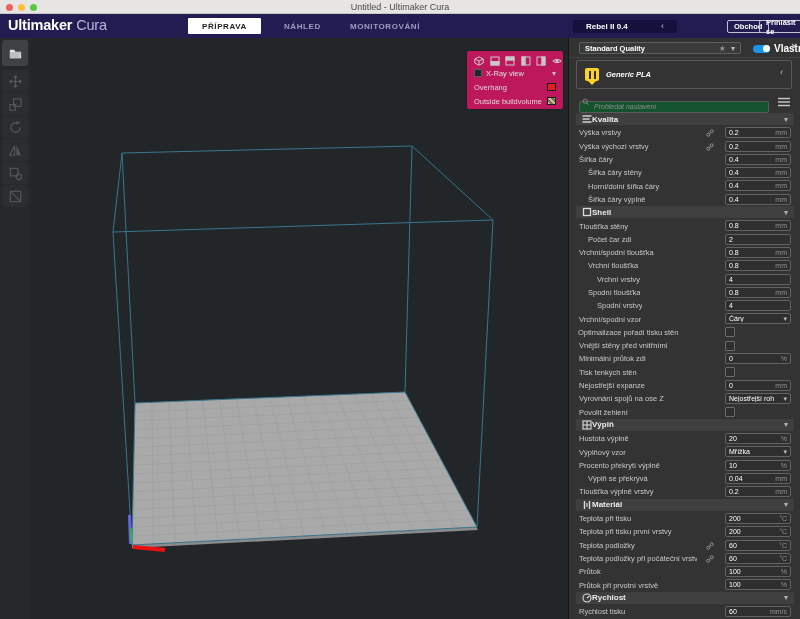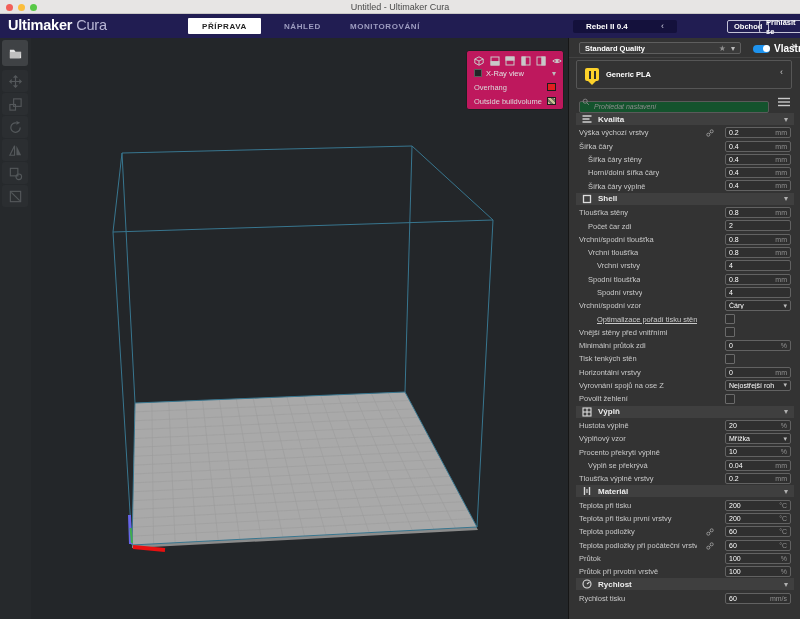--- a/index.html
+++ b/index.html
@@ -52,38 +52,38 @@
   .profile-box { position:absolute; left:10px; top:4px; width:162px; height:12px; background:#3a3a3a; border:1px solid #5e5e5e;
                  border-radius:2px; display:flex; align-items:center; padding:0 5px; }
   .profile-box .pname { flex:1; font-size:7.5px; font-weight:bold; color:#fff; }
   .profile-box .star { color:#8f8f8f; font-size:8px; margin-right:5px; }
   .profile-box .chev { color:#bdbdbd; font-size:8px; }
   .toggle { position:absolute; left:184px; top:6.5px; width:17px; height:8px; border-radius:5px; background:#1e93ee; }
   .toggle .knob { position:absolute; right:0.5px; top:0.5px; width:7px; height:7px; border-radius:50%; background:#fff; }
   .custom-lbl { position:absolute; left:205px; top:5px; font-size:10px; font-weight:bold; color:#fff; }
   .close-x { position:absolute; right:3px; top:3px; color:#c9c9c9; font-size:10px; font-weight:bold; }
   .material-box { position:absolute; left:7px; top:22px; width:216px; height:29px; border:1px solid #565656; border-radius:2px;
-                  display:flex; align-items:center; padding:0 8px; gap:7px; background:#333; }
+                  display:flex; align-items:center; padding:0 8px; gap:7px; background:#333;font-style:italic; }
   .mat-pin { position:relative; width:14px; height:13px; background:#fcd12a; border-radius:2px;
              display:flex; align-items:center; justify-content:center; }
   .mat-pin::after { content:""; position:absolute; bottom:-4px; left:3px; border-left:4px solid transparent;
                     border-right:4px solid transparent; border-top:4px solid #fcd12a; }
   .mat-pin .spool { width:7px; height:8px; border-left:2px solid #2d2d2d; border-right:2px solid #2d2d2d; }
   .material-box .mname { flex:1; font-size:7.5px; font-weight:bold; color:#fff; }
   .material-box .chev { color:#c9c9c9; font-size:9px; margin-top:-5px; }
   .search-wrap { position:absolute; left:10px; top:57px; width:190px; height:12px; }
   .search-input { width:100%; height:100%; background:#14532d; border:1px solid #5a5a5a; border-radius:2px; color:#cfcfcf;
                   font-size:7px; font-style:italic; padding:0 3px 0 14px; outline:none; font-family:"Liberation Sans",sans-serif; }
   .search-input::placeholder { color:#8d8d8d; }
   .search-ic { position:absolute; left:3px; top:2.5px; }
   .vis-menu { position:absolute; left:209px; top:59px; }
 
   .slist { position:absolute; top:75px; left:0; width:232px; height:506px; overflow:hidden; }
   .s-header { height:13.3px; padding:0 7px; }
-  .s-header .bar { height:12px; background:#3f3f3f; display:flex; align-items:center; padding:0 6px; gap:6px; }
+  .s-header .bar { height:12px; background:#3f3f3f; display:flex; align-items:center; padding:0 6px; gap:0; }
   .s-header .stitle { font-size:8px; font-weight:bold; color:#ececec; flex:1; }
   .s-header .chev { color:#b0b0b0; font-size:8px; }
   .s-row { position:relative; height:13.3px; display:flex; align-items:center; }
   .s-row .lbl { font-size:7.5px; color:#c9c9c9; white-space:nowrap; overflow:hidden; max-width:118px; }
   .s-row .linkic { position:absolute; left:137px; top:3px; }
   .ctrl { position:absolute; left:156px; top:1px; width:66px; height:11px; }
   .valbox { width:100%; height:100%; background:#2f2f2f; border:1px solid #626262; border-radius:2px;
             display:flex; align-items:center; padding:0 3px; }
   .valbox .num { flex:1; font-size:7px; color:#fff; white-space:nowrap; overflow:hidden; }
   .valbox .unit { font-size:7px; color:#919191; }
@@ -343,20 +343,38 @@
                   <line x1="0.5" y1="5" x2="7.5" y2="5"></line>
                   <line x1="0.5" y1="8" x2="9.5" y2="8"></line>
                 </g>
               </svg>
             </span>
             <span class="stitle">Kvalita</span>
             <span class="chev">▾</span>
           </div>
         </div>
         <div class="s-row">
+          <span class="lbl" style="margin-left: 10px;">Výška vrstvy</span>
+          <span class="linkic">
+            <svg class="glyph" width="8" height="8" viewBox="0 0 12 12">
+              <g stroke="#9a9a9a" stroke-width="1.4" fill="none">
+                <circle cx="3.5" cy="8.5" r="2.3"></circle>
+                <circle cx="8.5" cy="3.5" r="2.3"></circle>
+                <line x1="4.8" y1="7.2" x2="7.2" y2="4.8"></line>
+              </g>
+            </svg>
+          </span>
+          <div class="ctrl">
+            <div class="valbox">
+              <span class="num">0.2</span>
+              <span class="unit">mm</span>
+            </div>
+          </div>
+        </div>
+        <div class="s-row">
           <span class="lbl" style="margin-left: 10px;">Výška výchozí vrstvy</span>
           <span class="linkic">
             <svg class="glyph" width="8" height="8" viewBox="0 0 12 12">
               <g stroke="#9a9a9a" stroke-width="1.4" fill="none">
                 <circle cx="3.5" cy="8.5" r="2.3"></circle>
                 <circle cx="8.5" cy="3.5" r="2.3"></circle>
                 <line x1="4.8" y1="7.2" x2="7.2" y2="4.8"></line>
               </g>
             </svg>
           </span>
@@ -477,42 +495,42 @@
         <div class="s-row">
           <span class="lbl" style="margin-left: 10px;">Vrchní/spodní vzor</span>
           <div class="ctrl">
             <div class="valbox">
               <span class="num">Čáry</span>
               <span class="chev">▾</span>
             </div>
           </div>
         </div>
         <div class="s-row">
-          <span class="lbl" style="margin-left: 28px; text-decoration: underline;">Optimalizace pořadí tisku stěn</span>
+          <span class="lbl" style="margin-left: 9px;">Optimalizace pořadí tisku stěn</span>
           <span class="chkbox"></span>
         </div>
         <div class="s-row">
           <span class="lbl" style="margin-left: 10px;">Vnější stěny před vnitřními</span>
           <span class="chkbox"></span>
         </div>
         <div class="s-row">
           <span class="lbl" style="margin-left: 10px;">Minimální průtok zdi</span>
           <div class="ctrl">
             <div class="valbox">
               <span class="num">0</span>
               <span class="unit">%</span>
             </div>
           </div>
         </div>
         <div class="s-row">
           <span class="lbl" style="margin-left: 10px;">Tisk tenkých stěn</span>
           <span class="chkbox"></span>
         </div>
         <div class="s-row">
-          <span class="lbl" style="margin-left: 10px;">Horizontální vrstvy</span>
+          <span class="lbl" style="margin-left: 10px;">Nejostřejší expanze</span>
           <div class="ctrl">
             <div class="valbox">
               <span class="num">0</span>
               <span class="unit">mm</span>
             </div>
           </div>
         </div>
         <div class="s-row">
           <span class="lbl" style="margin-left: 10px;">Vyrovnání spojů na ose Z</span>
           <div class="ctrl">

